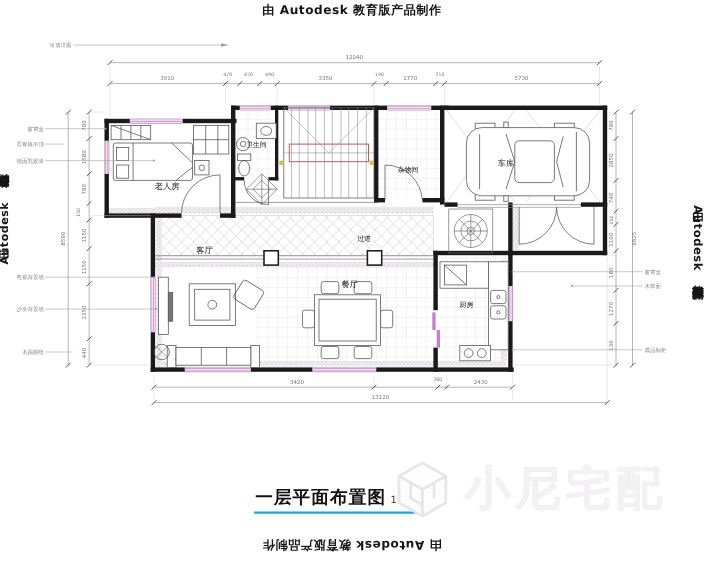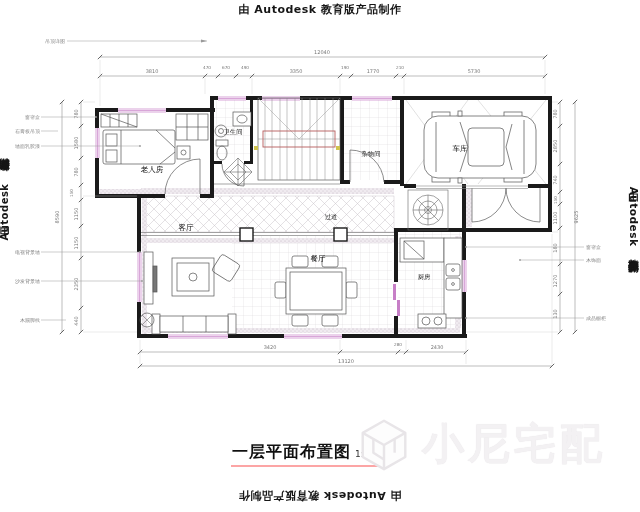--- a/index.html
+++ b/index.html
@@ -10,21 +10,21 @@
   }
   .wm{position:absolute;color:#161616;font-size:11px;font-weight:bold;
       letter-spacing:0.5px;white-space:nowrap;}
   #wm-top{top:2px;left:50%;transform:translateX(-50%);}
   #wm-bottom{top:488px;left:50%;transform:translateX(-50%) rotate(180deg);}
   #wm-left{left:-2px;top:176px;writing-mode:vertical-rl;transform:rotate(180deg);font-size:10px;}
   #wm-right{right:-1px;top:182px;writing-mode:vertical-rl;font-size:10.5px;}
   #title-block{
     position:absolute;left:231px;top:442px;
     display:flex;align-items:baseline;gap:4px;
-    border-bottom:2px solid #fca5a5;padding:0 3px 2px 1px;
+    border-bottom:2px solid #0ea5e9;padding:0 3px 2px 1px;
   }
   .title-main{font-size:16px;font-weight:bold;color:#101010;letter-spacing:1px;}
   .title-scale{font-size:9px;color:#333;}
   #brand{
     position:absolute;right:34px;top:414px;
     display:flex;align-items:center;gap:8px;pointer-events:none;
   }
   #brand .brand-text{
     font-size:42px;font-weight:bold;letter-spacing:4px;
     color:#f3f1f3;text-shadow:0 0 1px #e2dfe2;

